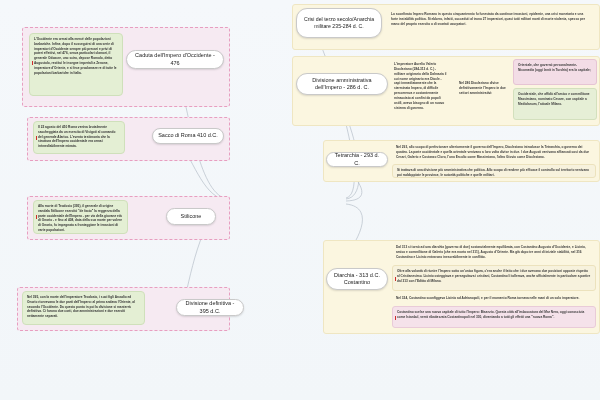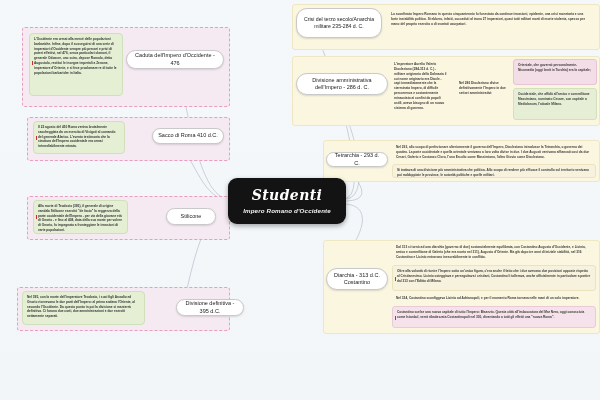--- a/index.html
+++ b/index.html
@@ -191,18 +191,14 @@
   <div class="noteC plain" style="left:392px; top:142px; width:204px; height:22px;">Nel 293, allo scopo di perfezionare ulteriormente il governo dell'Impero, Diocleziano introdusse la Tetrarchia, o governo dei quattro. La parte occidentale e quella orientale venivano a loro volta divise in due. I due Augusti venivano affiancati così da due Cesari, Galerio e Costanzo Cloro, l'uno Erculio come Massimiano, l'altro Giovio come Diocleziano.</div>
   <div class="noteC cream" style="left:392px; top:164px; width:204px; height:14px;">Si trattava di una divisione più amministrativa che politica. Allo scopo di rendere più efficace il controllo sul territorio venivano poi raddoppiate le province, le autorità politiche e quelle militari.</div>
 
   <div class="rregion" style="left:323px; top:240px; width:275px; height:92px;"></div>
   <div class="pill" style="left:326px; top:268px; width:62px; height:22px;">Diarchia - 313 d.C. Costantino</div>
   <div class="noteC plain" style="left:392px; top:242px; width:204px; height:22px;">Dal 313 si tornò ad una diarchia (governo di due) sostanzialmente equilibrata, con Costantino Augusto d'Occidente, e Licinio, amico e commilitone di Galerio (che era morto nel 311), Augusto d'Oriente.  Ma già dopo tre anni di iniziale stabilità, nel 316 Costantino e Licinio entrarono inesorabilmente in conflitto.</div>
   <div class="noteC cream redbar" style="left:392px; top:265px; width:204px; height:26px;">Oltre alla volontà di riunire l'Impero sotto un'unica figura, c'era anche il fatto che i due avevano due posizioni opposte rispetto al Cristianesimo. Licinio osteggiava e perseguitava i cristiani, Costantino li tollerava, anche ufficialmente in particolare a partire dal 313 con l'Editto di Milano.</div>
   <div class="noteC plain" style="left:392px; top:293px; width:204px; height:12px;">Nel 324, Costantino sconfiggeva Licinio ad Adrianopoli, e per il momento Roma tornava nelle mani di un solo imperatore.</div>
   <div class="noteC pinklight redbar" style="left:392px; top:306px; width:204px; height:22px;">Costantino scelse una nuova capitale di tutto l'Impero: Bisanzio.  Questa città all'imboccatura del Mar Nero, oggi conosciuta come Istanbul, verrà ribattezzata Costantinopoli nel 330, diventando a tutti gli effetti una "nuova Roma".</div>
 
-  <div class="central">
-    <div class="central-title">Studenti</div>
-    <div class="central-sub">Impero Romano d'Occidente</div>
-  </div>
 
 </div>
 
 </body></html>

